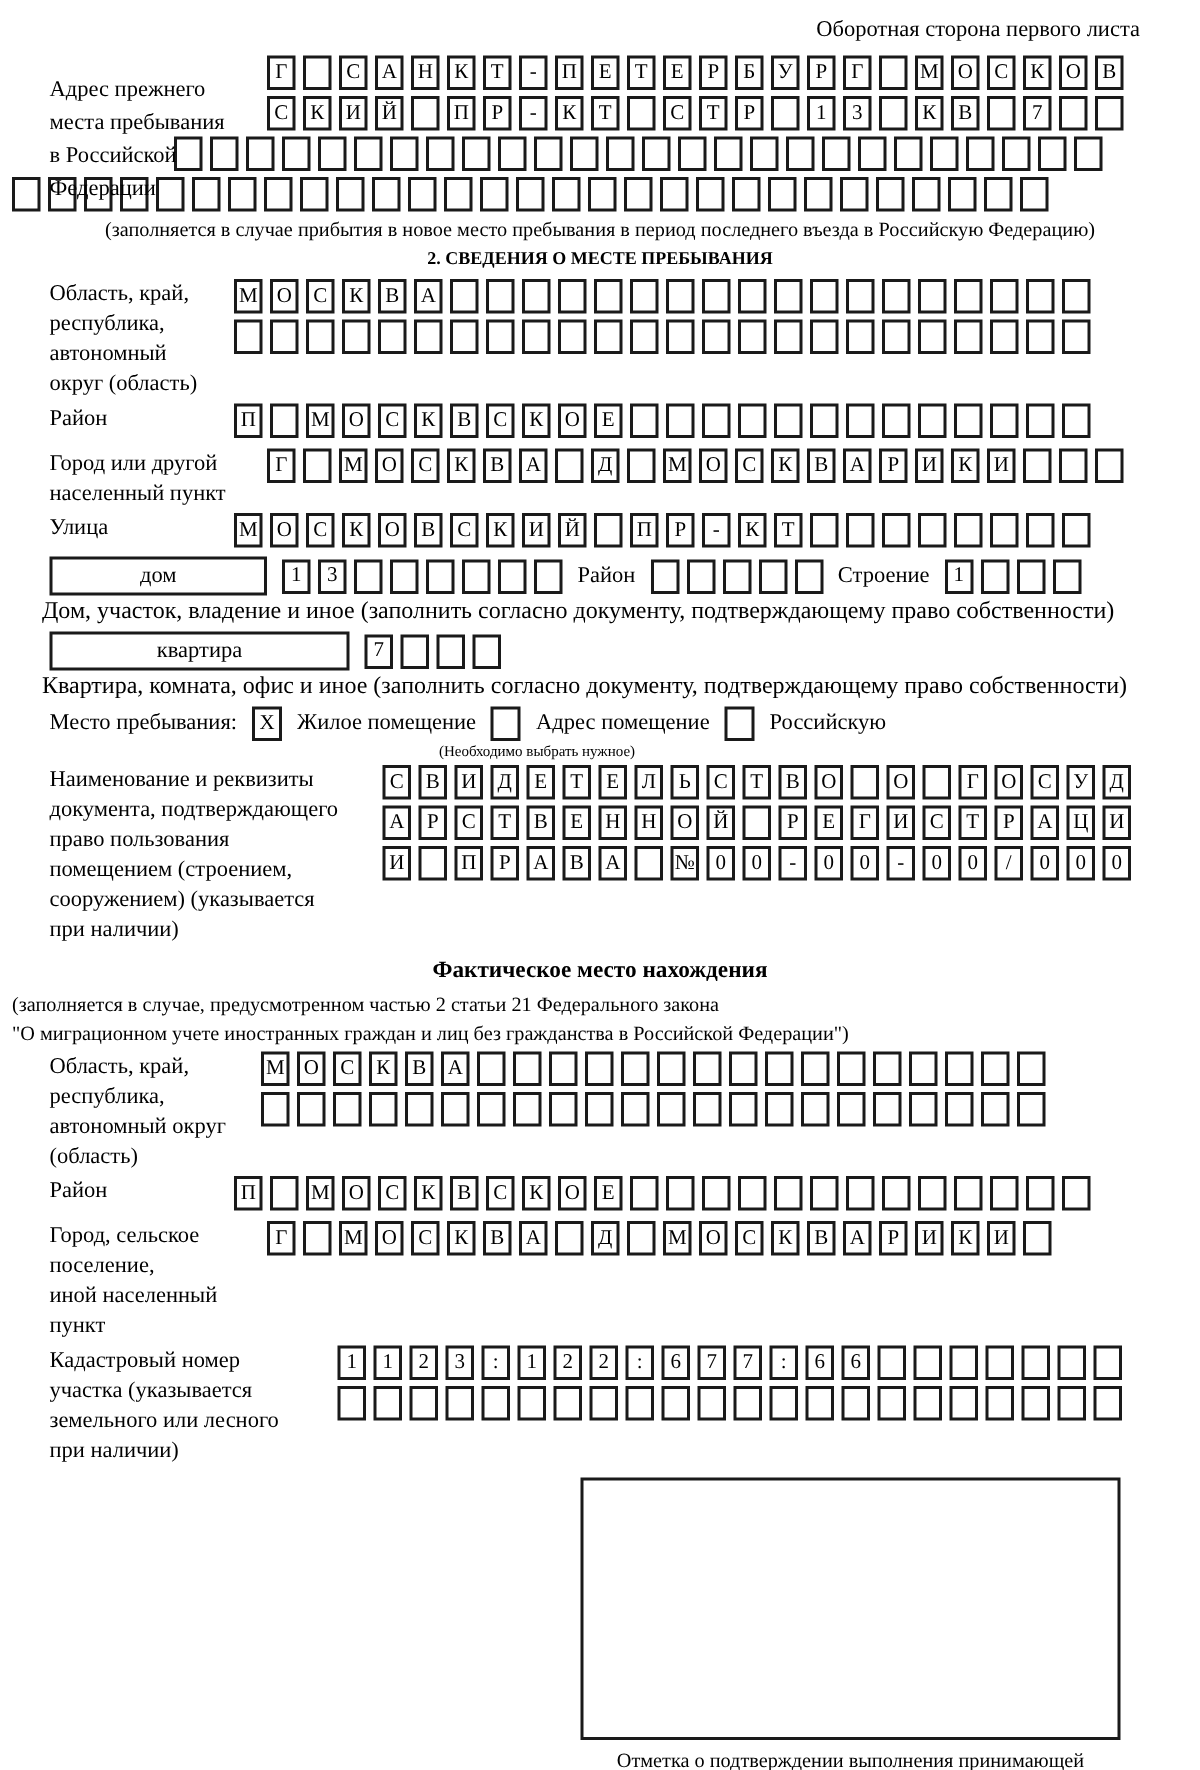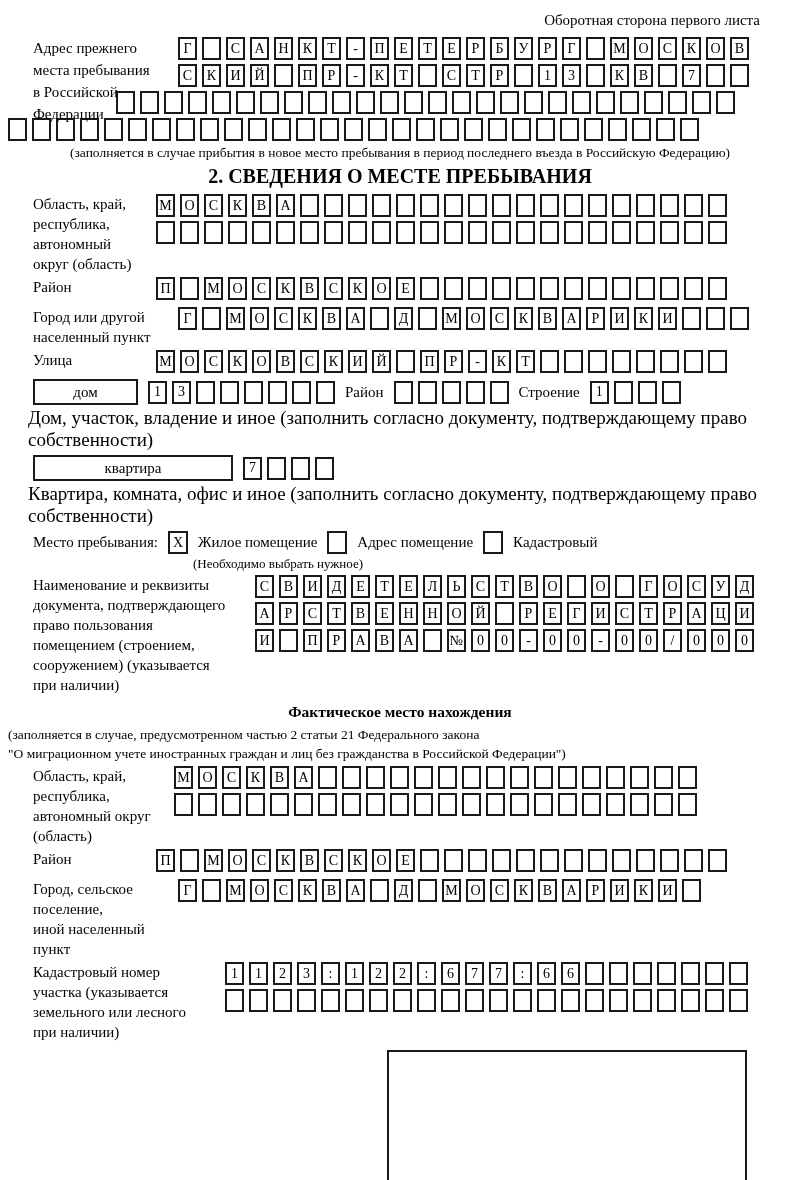--- a/index.html
+++ b/index.html
@@ -12,40 +12,40 @@
   .cellrow { display:flex; gap:5px; margin-bottom:4px; }
   .cell { width:19px; height:23px; flex:none; border:2px solid #1a1a1a; box-sizing:border-box;
           display:flex; align-items:center; justify-content:center; font-size:14px; line-height:1; }
 
   
   .field { display:flex; align-items:flex-start; margin-top:3px; }
   .lbl { flex:none; padding-left:25px; line-height:20px; box-sizing:border-box; }
   .w148 { width:148px; } .w170 { width:170px; } .w247 { width:247px; } .w217 { width:217px; } .w166 { width:166px; }
 
   .prev-block { position:relative; margin-top:8px; }
-  .prev-label { position:absolute; left:25px; top:0; line-height:22px; }
+  .prev-label { position:absolute; left:25px; top:12px; line-height:22px; }
   .ml170 { margin-left:170px; } .ml108 { margin-left:108px; } .ml0 { margin-left:0; }
 
   .caption { font-size:13.5px; text-align:center; margin:1px 0 3px 0; }
-  .caption-left { font-size:19px; text-align:left; margin:0 0 4px 20px; }
-
-  .sec-title { text-align:center; font-weight:bold; font-size:20px; margin:4px 0 6px 0; }
+  .caption-left { font-size:16px; text-align:left; margin:0 0 4px 20px; }
+
+  .sec-title { text-align:center; font-weight:bold; font-size:12px; margin:4px 0 6px 0; }
   .sub-title { text-align:center; font-weight:bold; font-size:15.5px; margin:8px 0 4px 0; }
   .sub-cap { font-size:13.5px; line-height:19px; }
 
   .inline-row { display:flex; align-items:center; margin:2px 0 2px 25px; }
   .labelbox { border:2px solid #1a1a1a; box-sizing:border-box; height:26px; display:flex;
               align-items:center; justify-content:center; flex:none; }
-  .lb130 { width:105px; margin-right:10px; } .lb200 { width:200px; margin-right:10px;text-align:center; }
+  .lb130 { width:145px; margin-right:10px; } .lb200 { width:200px; margin-right:10px;text-align:center; }
   .inline-row .cellrow { margin-bottom:0; }
   .midlbl { margin:0 10px; }
 
   .cb { width:20px; height:23px; border:2px solid #1a1a1a; box-sizing:border-box; flex:none;
         display:flex; align-items:center; justify-content:center; font-size:14px; margin:0 10px; }
-  .stay-note { font-size:13px; text-align:left; width:330px; margin-left:185px; }
+  .stay-note { font-size:10px; text-align:center; width:330px; margin-left:185px; }
 
   .stamp-region { display:flex; margin-top:8px; }
   .stamp-col { margin-left:auto; margin-right:40px; width:365px; }
   .stamp-box { width:360px; height:175px; border:2px solid #1a1a1a; box-sizing:border-box; }
   .stamp-cap { font-size:13.5px; line-height:19px; text-align:center; margin-top:4px; width:420px; margin-left:-30px; }
 </style>
 </head>
 <body>
 
 <div class="page">
@@ -372,21 +372,21 @@
   </div>
   <div class="caption-left">Квартира, комната, офис и иное (заполнить согласно документу, подтверждающему право собственности)</div>
 
   <div class="inline-row">
     <div>Место пребывания:</div>
     <div class="cb">X</div>
     <div>Жилое помещение</div>
     <div class="cb"></div>
     <div>Адрес помещение</div>
     <div class="cb"></div>
-    <div>Кадастровый</div>
+    <div>Российскую</div>
   </div>
   <div class="stay-note">(Необходимо выбрать нужное)</div>
 
   <div class="field">
     <div class="lbl w247">
         <div class="line">Наименование и реквизиты</div>
         <div class="line">документа, подтверждающего</div>
         <div class="line">право пользования</div>
         <div class="line">помещением (строением,</div>
         <div class="line">сооружением) (указывается</div>

